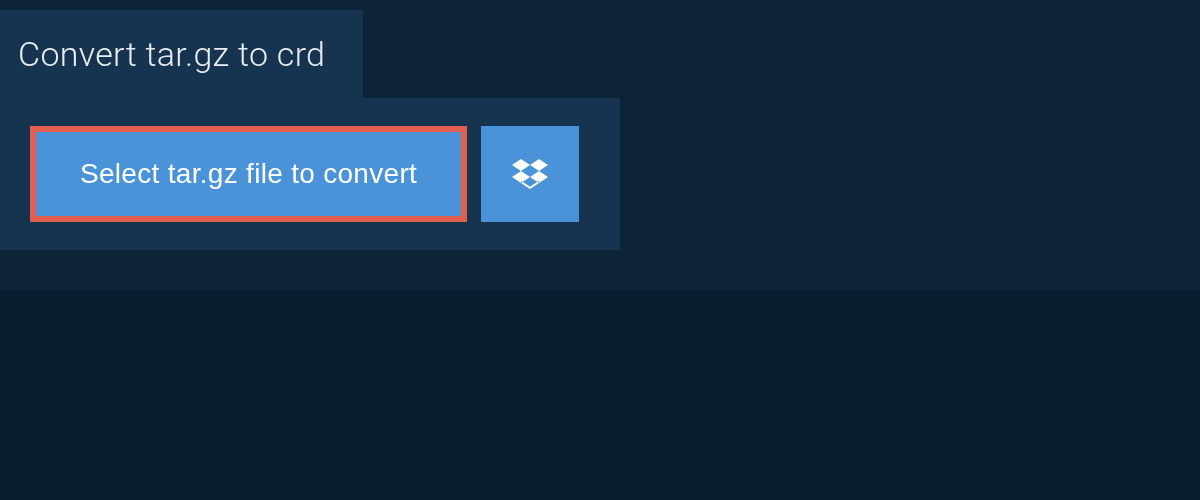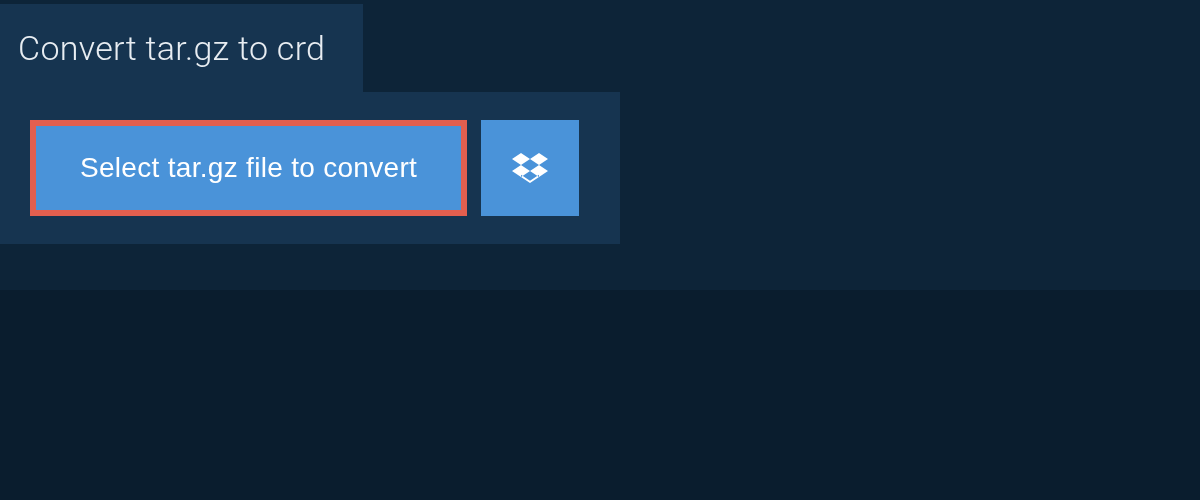--- a/index.html
+++ b/index.html
@@ -12,21 +12,21 @@
       height: 500px;
       background: #0d2438;
       font-family: -apple-system, BlinkMacSystemFont, "Segoe UI", Roboto, "Helvetica Neue", Arial, sans-serif;
       position: relative;
       overflow: hidden;
     }
     .tab-header {
       background: #163450;
       display: inline-block;
       padding: 24px 38px 24px 18px;
-      margin-top: 4px;
+      margin-top: 10px;
     }
     .tab-title {
       color: #e8edf2;
       font-size: 34px;
       font-weight: 300;
       letter-spacing: 0.3px;
     }
     .upload-panel {
       background: #163450;
       padding: 28px 30px;

